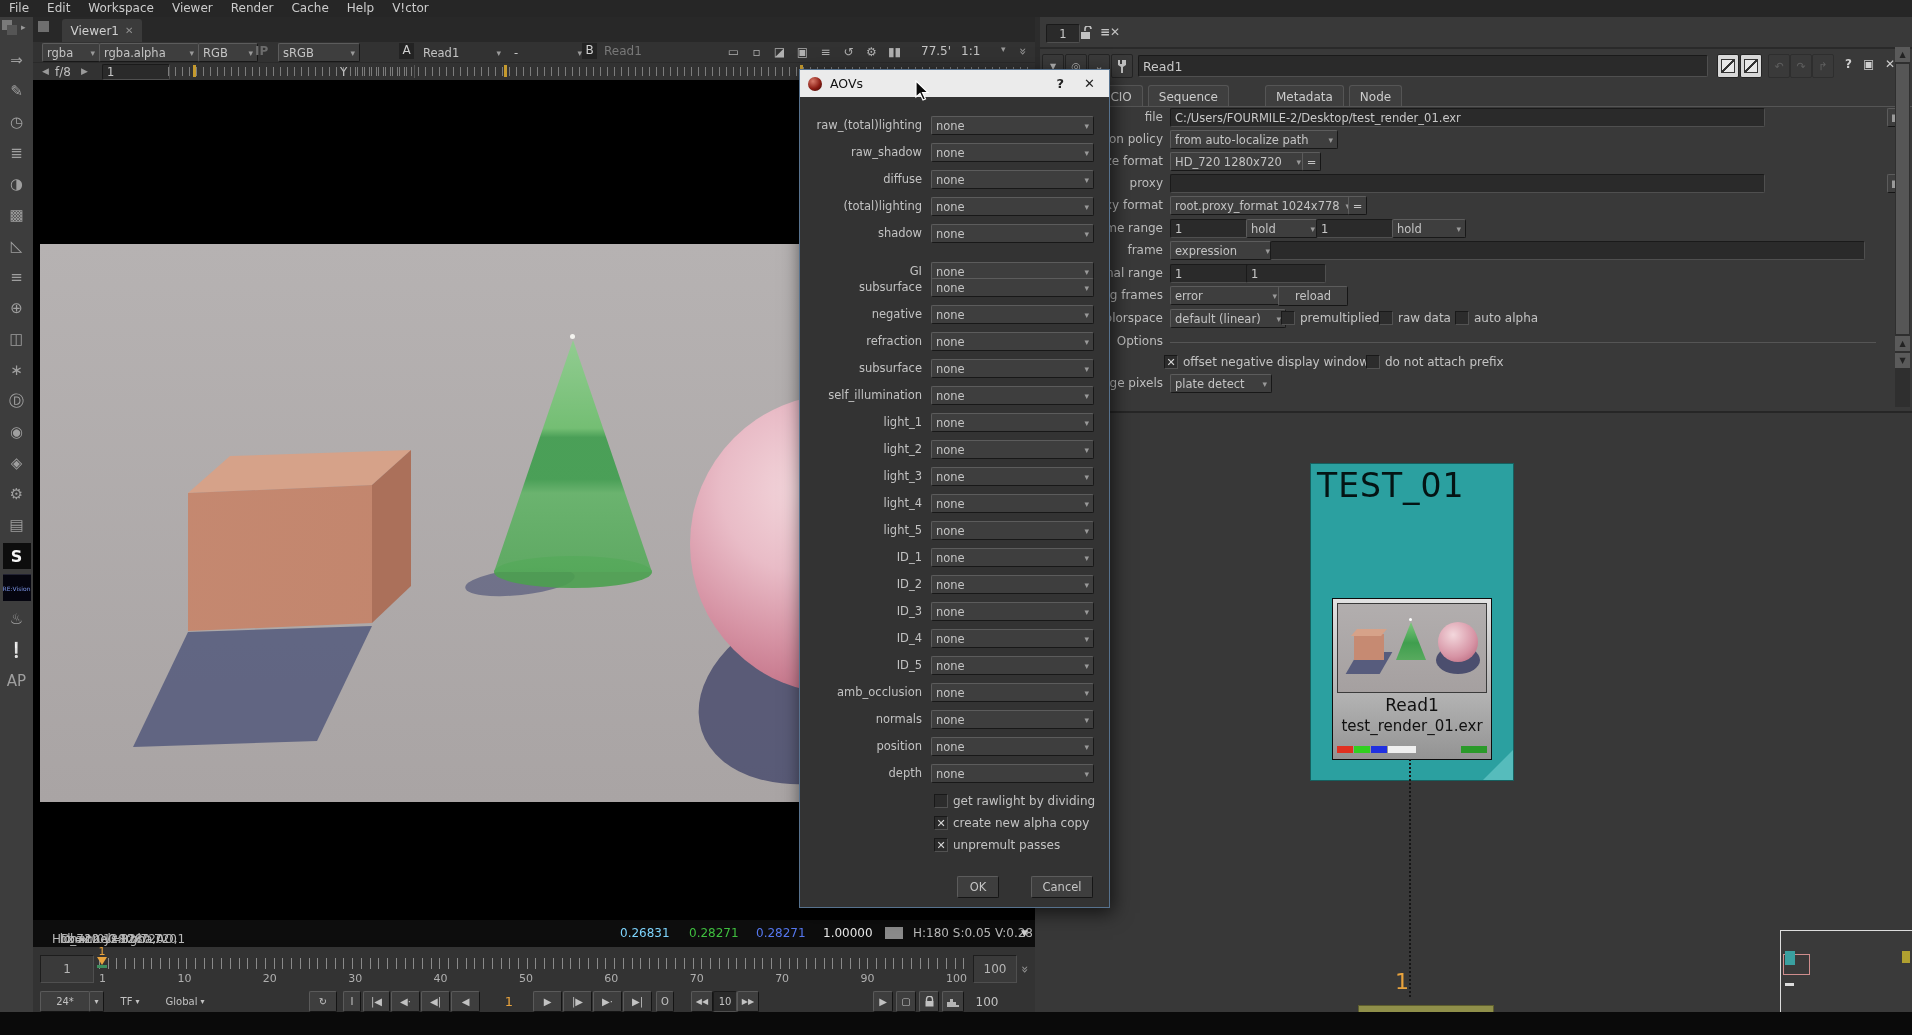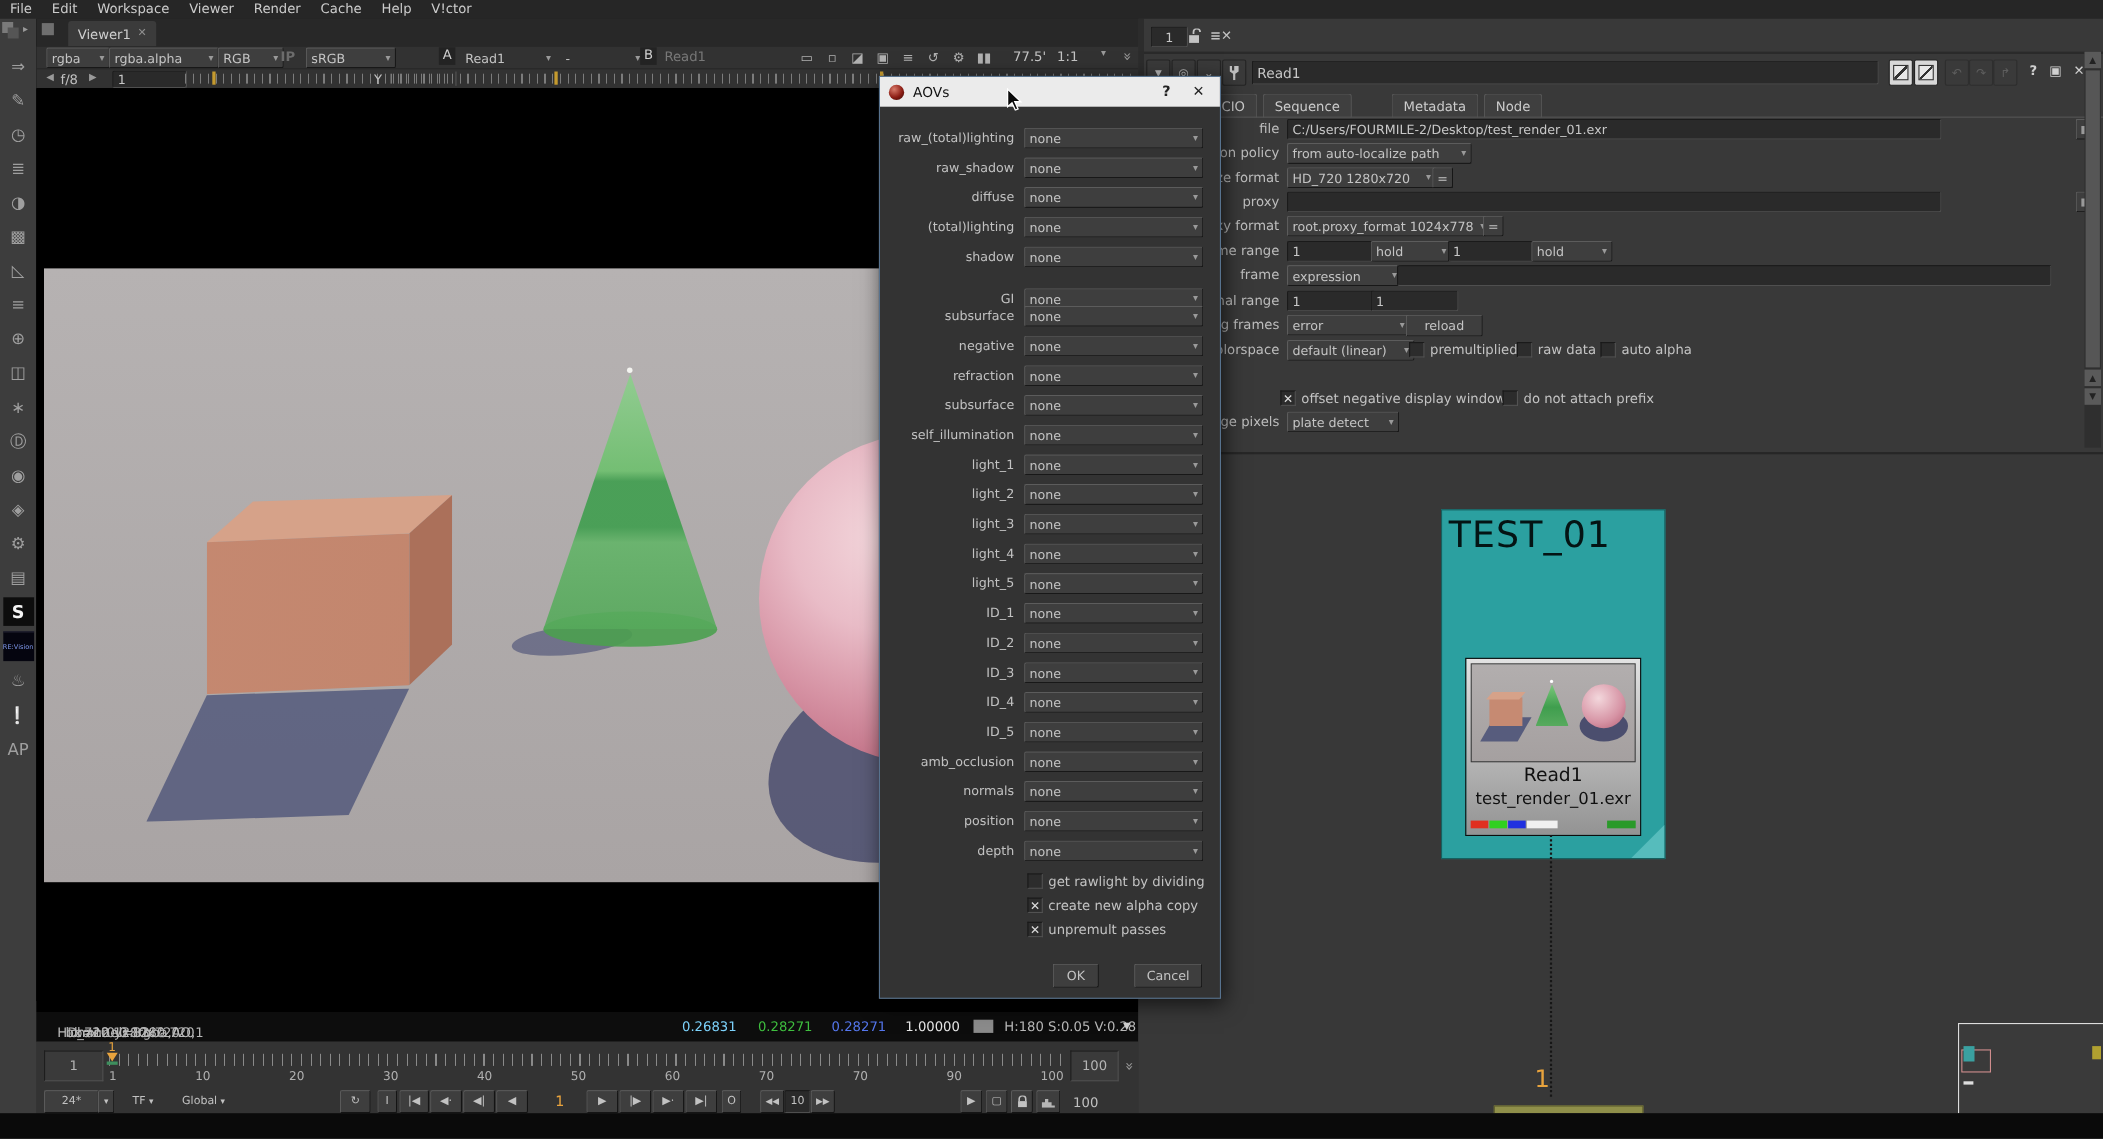--- a/index.html
+++ b/index.html
@@ -471,20 +471,24 @@
         </div>
       <div class="cbwrap" style="left:339px;">
           <span class="cb">✕</span>
           <span class="cbl">raw data</span>
         </div>
       <div class="cbwrap" style="left:415px;">
           <span class="cb">✕</span>
           <span class="cbl">auto alpha</span>
         </div>
     </div>
+    <div class="prow" style="top:315px;">
+      <span class="plabel">Options</span>
+      <div style="position:absolute;left:130px;top:10px;width:706px;height:1px;background:#555;"></div>
+    </div>
     <div class="prow" style="top:336px;">
       <div class="cbwrap" style="left:124px;">
           <span class="cb on">✕</span>
           <span class="cbl">offset negative display window</span>
         </div>
       <div class="cbwrap" style="left:326px;">
           <span class="cb">✕</span>
           <span class="cbl">do not attach prefix</span>
         </div>
     </div>

